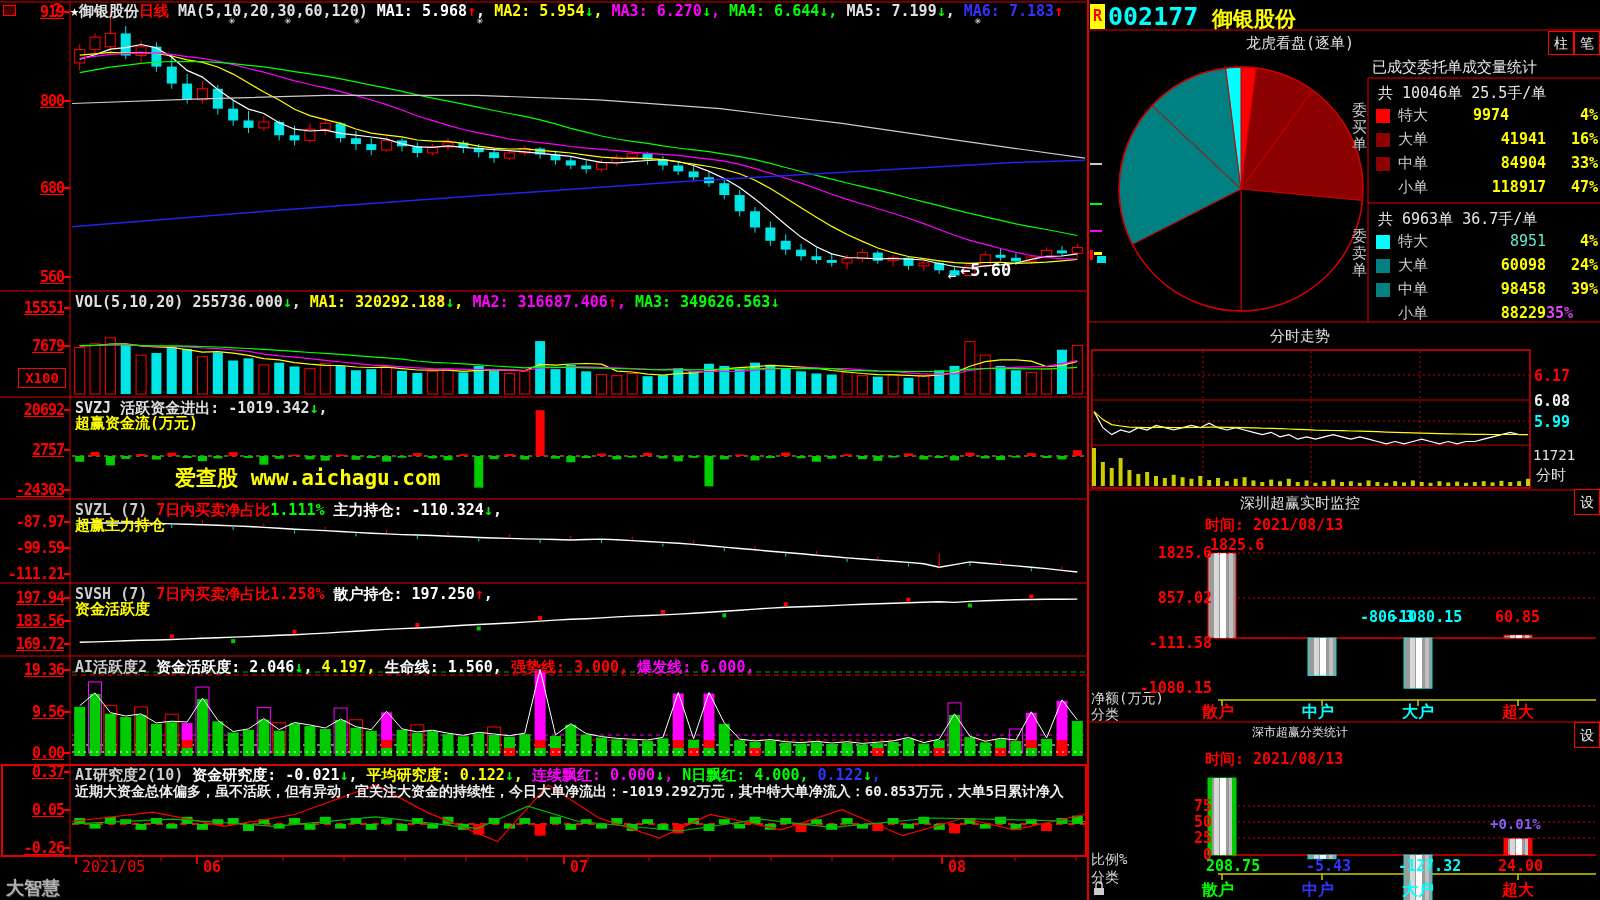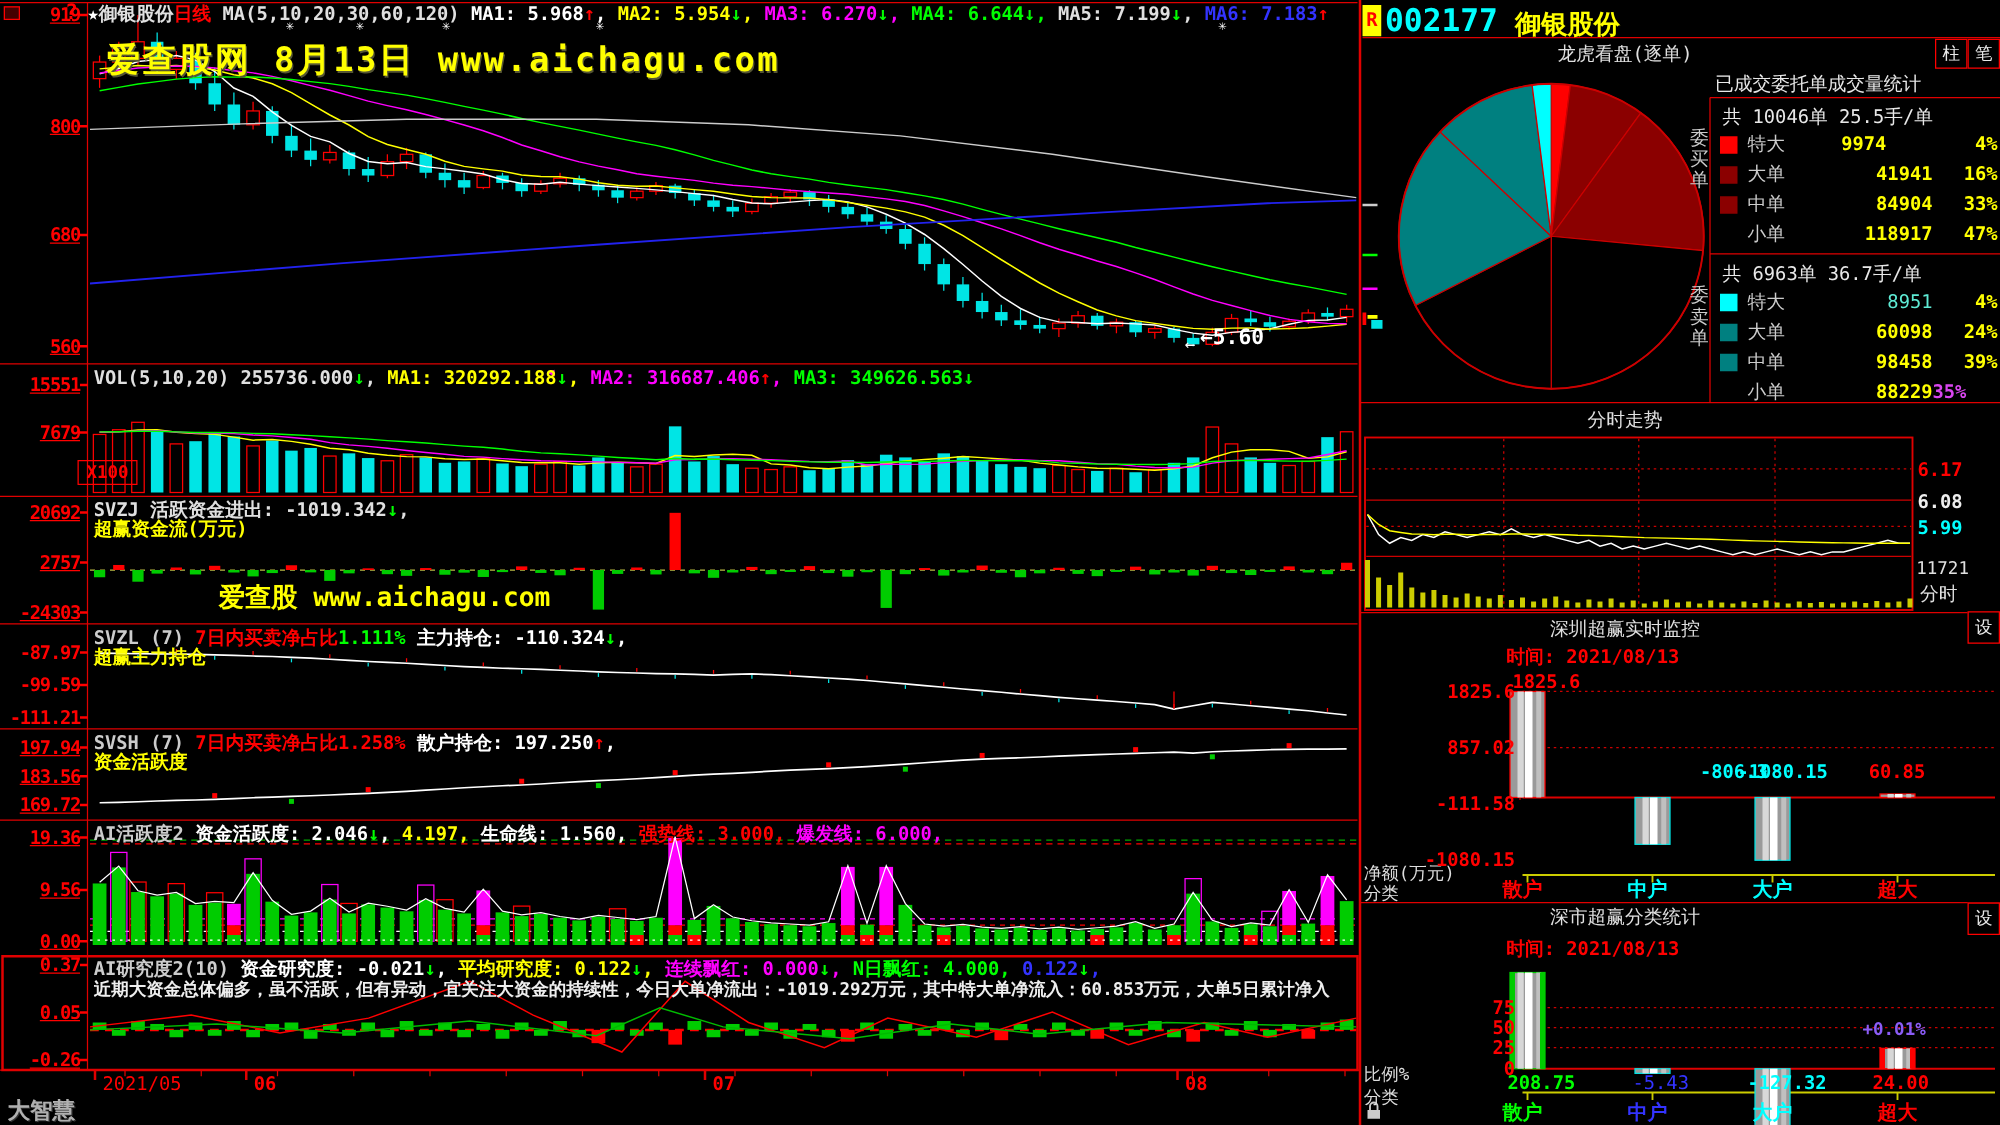--- a/index.html
+++ b/index.html
@@ -7,21 +7,21 @@
   #stage{position:relative;width:1600px;height:900px;background:#000;}
   .abs{position:absolute;white-space:nowrap;}
   .red{color:#ff0000;}
   .ylabel{width:64px;text-align:right;font-size:15px;font-weight:bold;color:#ff0000;letter-spacing:-1px;}
   .ylabel.u{text-decoration:underline;}
   .hdr{font-size:14px;letter-spacing:0;}
   .hdr span{letter-spacing:0;}
   .watermark{color:#ffff00;font-weight:bold;font-size:27px;letter-spacing:2px;text-shadow:1px 1px 0 #553;}
   .wm2{color:#ffff00;font-weight:bold;font-size:21px;}
   .btn{border:1px solid #ff0000;color:#e8e8e8;font-size:14px;text-align:center;cursor:pointer;background:#000;}
-  .x100box{border:1px solid #ff0000;color:#ff0000;font-size:14px;font-weight:bold;text-align:center;margin-left:44px;}
+  .x100box{border:1px solid #ff0000;color:#ff0000;font-size:14px;font-weight:bold;text-align:center;}
   svg text{font-family:"DejaVu Sans Mono","Liberation Mono",monospace;}
   .rowtxt{font-size:15px;}
 </style>
 </head>
 <body>
 <div id="stage">
 
 <svg id="chart-layer" class="abs" style="left:0;top:0" width="1600" height="900" xmlns="http://www.w3.org/2000/svg">
       <line x1="70" y1="2" x2="70" y2="856" stroke="#e00000" stroke-width="1"></line>
       <line x1="1088" y1="0" x2="1088" y2="900" stroke="#e00000" stroke-width="2"></line>
@@ -771,21 +771,20 @@
       <line x1="64" y1="772" x2="70" y2="772" stroke="#ff0000" stroke-width="2"></line>
       <line x1="64" y1="810" x2="70" y2="810" stroke="#ff0000" stroke-width="2"></line>
       <line x1="64" y1="848" x2="70" y2="848" stroke="#ff0000" stroke-width="2"></line>
     </svg>
 
 <div class="abs" style="left:3px;top:5px;width:11px;height:9px;border:1px solid #ff0000;background:#400"></div>
 <div class="abs red" style="left:52px;top:0;font-size:17px;font-weight:bold">?</div>
 
 <div class="abs hdr" style="left:70px;top:2px;font-size:15px;font-weight:bold"><span style="color:#ffffff">★</span><span style="color:#e0e0e0">御银股份</span><span style="color:#ff0000">日线</span><span style="color:#e0e0e0"> MA(5,10,20,30,60,120) </span><span style="color:#ffffff">MA1: 5.968</span><span style="color:#ff0000">↑</span><span style="color:#ffffff">, </span><span style="color:#ffff00">MA2: 5.954</span><span style="color:#00ff00">↓</span><span style="color:#ffff00">, </span><span style="color:#ff00ff">MA3: 6.270</span><span style="color:#00ff00">↓</span><span style="color:#ff00ff">, </span><span style="color:#00ff00">MA4: 6.644</span><span style="color:#00ff00">↓</span><span style="color:#00ff00">, </span><span style="color:#e0e0e0">MA5: 7.199</span><span style="color:#00ff00">↓</span><span style="color:#e0e0e0">, </span><span style="color:#3333ff">MA6: 7.183</span><span style="color:#ff0000">↑</span></div>
 
-<div class="abs watermark" style="left:85px;top:30px">爱查股网  8月13日   www.aichagu.com</div>
 <div class="abs wm2" style="left:175px;top:464px">爱查股 www.aichagu.com</div>
 
 <div class="abs" style="left:960px;top:260px;color:#fff;font-size:17px;font-weight:bold">←5.60</div>
 
 <div class="abs hdr" style="left:75px;top:293px;font-size:15px;font-weight:bold"><span style="color:#e0e0e0">VOL(5,10,20) </span><span style="color:#e0e0e0">255736.000</span><span style="color:#00ff00">↓</span><span style="color:#e0e0e0">, </span><span style="color:#ffff00">MA1: 320292.188</span><span style="color:#00ff00">↓</span><span style="color:#ffff00">, </span><span style="color:#ff00ff">MA2: 316687.406</span><span style="color:#ff0000">↑</span><span style="color:#ff00ff">, </span><span style="color:#00ff00">MA3: 349626.563</span><span style="color:#00ff00">↓</span></div>
 <div class="abs hdr" style="left:75px;top:399px;font-size:15px;font-weight:bold"><span style="color:#e0e0e0">SVZJ  活跃资金进出: -1019.342</span><span style="color:#00ff00">↓</span><span style="color:#e0e0e0">,</span></div>
 <div class="abs" style="left:75px;top:414px;font-size:15px;font-weight:bold;color:#ffff00">超赢资金流(万元)</div>
 <div class="abs hdr" style="left:75px;top:501px;font-size:15px;font-weight:bold"><span style="color:#cccccc">SVZL (7) </span><span style="color:#ff0000">7日内买卖净占比</span><span style="color:#00ff00">1.111%</span><span style="color:#ffffff"> 主力持仓: -110.324</span><span style="color:#00ff00">↓</span><span style="color:#ffffff">,</span></div>
 <div class="abs" style="left:75px;top:516px;font-size:15px;font-weight:bold;color:#ffff00">超赢主力持仓</div>
 <div class="abs hdr" style="left:75px;top:585px;font-size:15px;font-weight:bold"><span style="color:#cccccc">SVSH (7) </span><span style="color:#ff0000">7日内买卖净占比</span><span style="color:#ff0000">1.258%</span><span style="color:#ffffff"> 散户持仓: 197.250</span><span style="color:#ff0000">↑</span><span style="color:#ffffff">,</span></div>
@@ -886,33 +885,33 @@
       <div class="abs" style="left:1210px;top:536px;font-size:15px;font-weight:bold;color:#ff0000">1825.6</div>
       <div class="abs" style="left:1360px;top:608px;font-size:15px;font-weight:bold;color:#00ffff">-806.3</div>
       <div class="abs" style="left:1390px;top:608px;font-size:15px;font-weight:bold;color:#00ffff">-1080.15</div>
       <div class="abs" style="left:1495px;top:608px;font-size:15px;font-weight:bold;color:#ff0000">60.85</div>
       <div class="abs" style="left:1202px;top:702px;font-size:16px;font-weight:bold;color:#ff0000">散户</div>
       <div class="abs" style="left:1302px;top:702px;font-size:16px;font-weight:bold;color:#00ffff">中户</div>
       <div class="abs" style="left:1402px;top:702px;font-size:16px;font-weight:bold;color:#00ffff">大户</div>
       <div class="abs" style="left:1502px;top:702px;font-size:16px;font-weight:bold;color:#ff0000">超大</div>
     </div>
 
-<div class="abs" style="left:1160px;top:724px;width:280px;text-align:center;font-size:15px;color:#e0e0e0">深市超赢分类统计</div>
+<div class="abs" style="left:1160px;top:724px;width:280px;text-align:center;font-size:12px;color:#e0e0e0">深市超赢分类统计</div>
 <div class="abs btn" style="left:1574px;top:722px;width:24px;height:24px;line-height:24px">设</div>
 <div class="abs" style="left:1205px;top:750px;font-size:15px;font-weight:bold;color:#ff0000">时间: 2021/08/13</div>
 <div class="abs" style="left:1091px;top:851px;font-size:14px;color:#dddddd">比例%</div>
 <div class="abs" style="left:1091px;top:869px;font-size:14px;color:#dddddd">分类</div>
 <div class="abs" style="left:1490px;top:816px;font-size:14px;font-weight:bold;color:#8b5cf6">+0.01%</div>
 <div id="classify-labels">
       <div class="abs" style="left:1170px;top:797px;width:42px;text-align:right;font-size:15px;font-weight:bold;color:#ff0000">75</div>
       <div class="abs" style="left:1170px;top:813px;width:42px;text-align:right;font-size:15px;font-weight:bold;color:#ff0000">50</div>
       <div class="abs" style="left:1170px;top:829px;width:42px;text-align:right;font-size:15px;font-weight:bold;color:#ff0000">25</div>
       <div class="abs" style="left:1170px;top:846px;width:42px;text-align:right;font-size:15px;font-weight:bold;color:#ff0000">0</div>
       <div class="abs" style="left:1206px;top:857px;font-size:15px;font-weight:bold;color:#00ff00">208.75</div>
-      <div class="abs" style="left:1306px;top:857px;font-size:15px;font-weight:normal;color:#3333ff">-5.43</div>
+      <div class="abs" style="left:1306px;top:857px;font-size:15px;font-weight:bold;color:#3333ff">-5.43</div>
       <div class="abs" style="left:1398px;top:857px;font-size:15px;font-weight:bold;color:#00ffff">-127.32</div>
       <div class="abs" style="left:1498px;top:857px;font-size:15px;font-weight:bold;color:#ff0000">24.00</div>
       <div class="abs" style="left:1202px;top:880px;font-size:16px;font-weight:bold;color:#00ff00">散户</div>
       <div class="abs" style="left:1302px;top:880px;font-size:16px;font-weight:bold;color:#3333ff">中户</div>
       <div class="abs" style="left:1402px;top:880px;font-size:16px;font-weight:bold;color:#00ffff">大户</div>
       <div class="abs" style="left:1502px;top:880px;font-size:16px;font-weight:bold;color:#ff0000">超大</div>
     </div>
 
 <div id="gutter-labels">
       <div class="abs ylabel u" style="left:0;top:3px">919</div>

